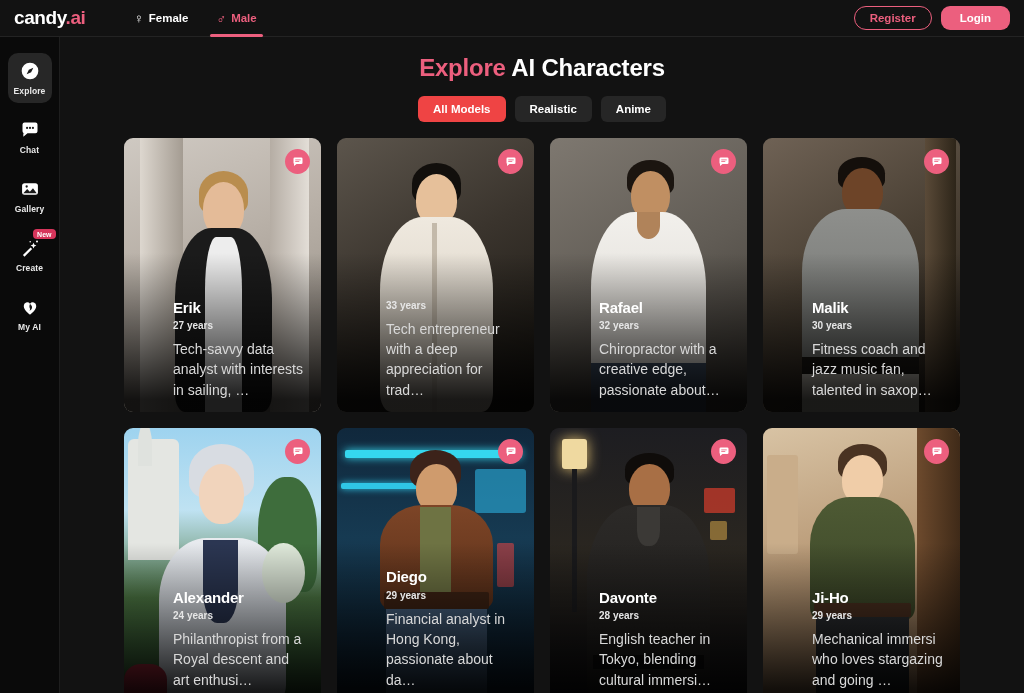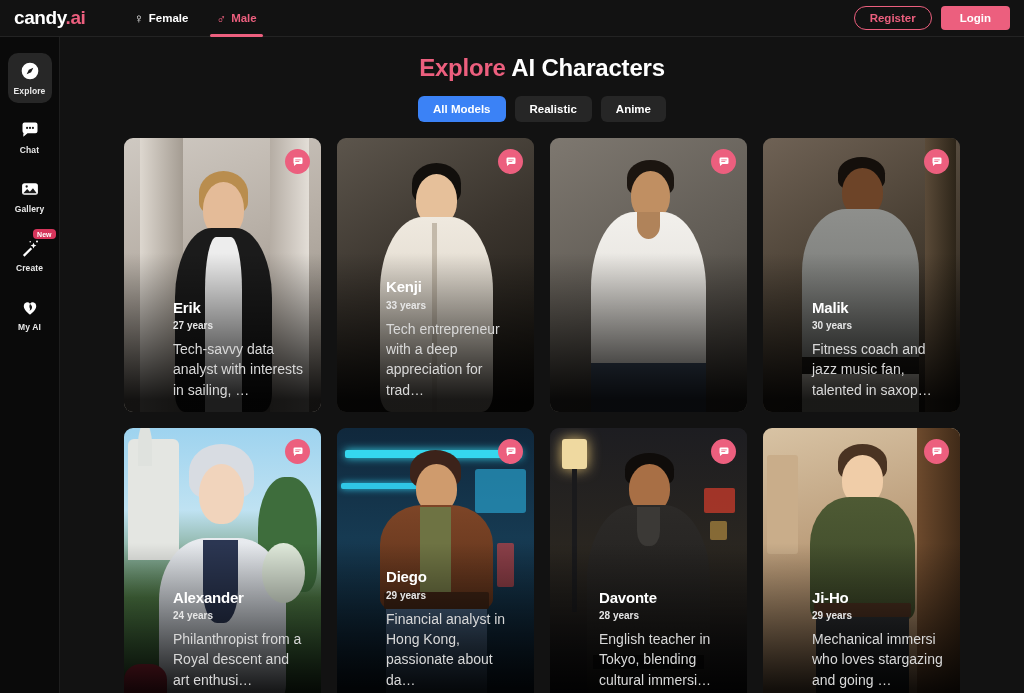--- a/index.html
+++ b/index.html
@@ -29,21 +29,21 @@
   }
   .navtab .gsym{ font-size:13px; line-height:1; }
   .topright{ margin-left:auto; display:flex; align-items:center; gap:9px; padding-right:14px; }
   .btn-register{
     border:1px solid #ec5f7e; color:#ec5f7e; background:transparent;
     font-size:11.5px; font-weight:bold; padding:5px 15px; border-radius:14px; cursor:pointer;
     font-family:inherit;
   }
   .btn-login{
     border:none; color:#ffffff; background:#ec5f7e;
-    font-size:11.5px; font-weight:bold; padding:6px 19px; border-radius:4px; cursor:pointer;
+    font-size:11.5px; font-weight:bold; padding:6px 19px; border-radius:9px; cursor:pointer;
     font-family:inherit;
   }
   
   .sidebar{
     position:absolute; top:37px; left:0; width:60px; height:656px;
     background:#0a0a0a; border-right:1px solid #1e1e1e;
     display:flex; flex-direction:column; align-items:center; padding-top:16px; gap:9px;
   }
   .side-item{
     width:44px; height:50px; border-radius:10px;
@@ -67,21 +67,21 @@
   .page-title{
     text-align:center; font-size:24px; font-weight:bold; color:#ffffff;
     margin-top:17px; letter-spacing:-0.2px;
   }
   .page-title .hl{ color:#ec5f7e; }
   .filters{ display:flex; justify-content:center; gap:9px; margin-top:14px; }
   .filter-pill{
     background:#262626; color:#ffffff; font-size:11.5px; font-weight:bold;
     padding:7px 15px; border-radius:6px; cursor:pointer; border:none; font-family:inherit;
   }
-  .filter-pill.active{ background:#3b82f6;text-align:center; }
+  .filter-pill.active{ background:#ef4444;text-align:center; }
   .grid{
     display:grid; grid-template-columns:repeat(4, 197px); gap:16px;
     justify-content:center; margin-top:16px;
   }
   .card{
     position:relative; width:197px; height:274px; border-radius:9px;
     overflow:hidden; cursor:pointer; background:#1b1b1b;
   }
   .card-art{ position:absolute; inset:0; }
   .card-shade{
@@ -240,21 +240,20 @@
       </div>
       <div class="card-shade"></div>
       <div class="chat-badge">
         <svg width="12" height="12" viewBox="0 0 24 24">
             <path d="M3 5.5A2.5 2.5 0 015.5 3h13A2.5 2.5 0 0121 5.5v8a2.5 2.5 0 01-2.5 2.5H9l-5 4.2V16H5.5A2.5 2.5 0 013 13.5z" fill="#fff"></path>
             <rect x="6.5" y="7" width="11" height="1.6" fill="#ec5f7e"></rect>
             <rect x="6.5" y="10.4" width="8" height="1.6" fill="#ec5f7e"></rect>
           </svg>
       </div>
       <div class="card-info">
-        <div class="card-name">Kenji</div>
         <div class="card-age">33 years</div>
         <div class="card-desc">Tech entrepreneur with a deep appreciation for trad…</div>
       </div>
     </div>
 
     <div class="card">
       <div class="card-art">
         <div class="sky" style="background:linear-gradient(150deg,#7e7870 0%,#615c55 50%,#3b3732 100%);"></div>
         <div class="fig hair" style="left:39%;top:8%;width:24%;height:13%;background:#1b1510;"></div>
         <div class="fig head" style="left:41%;top:12%;width:20%;height:18%;background:#c08f62;"></div>
@@ -262,20 +261,25 @@
         <div class="fig" style="left:44%;top:27%;width:12%;height:10%;background:#b0835a;border-radius:0 0 50% 50%;"></div>
         <div class="fig" style="left:21%;top:82%;width:58%;height:18%;background:#3f4e63;"></div>
       </div>
       <div class="card-shade"></div>
       <div class="chat-badge">
         <svg width="12" height="12" viewBox="0 0 24 24">
             <path d="M3 5.5A2.5 2.5 0 015.5 3h13A2.5 2.5 0 0121 5.5v8a2.5 2.5 0 01-2.5 2.5H9l-5 4.2V16H5.5A2.5 2.5 0 013 13.5z" fill="#fff"></path>
             <rect x="6.5" y="7" width="11" height="1.6" fill="#ec5f7e"></rect>
             <rect x="6.5" y="10.4" width="8" height="1.6" fill="#ec5f7e"></rect>
           </svg>
+      </div>
+      <div class="card-info">
+        <div class="card-name">Rafael</div>
+        <div class="card-age">32 years</div>
+        <div class="card-desc">Chiropractor with a creative edge, passionate about…</div>
       </div>
     </div>
 
     <div class="card">
       <div class="card-art">
         <div class="sky" style="background:linear-gradient(150deg,#6f6255 0%,#4a4034 45%,#221c15 100%);"></div>
         <div class="fig" style="right:2%;top:0;width:16%;height:100%;background:linear-gradient(90deg,#5a4a38,#2d2519);"></div>
         <div class="fig hair" style="left:38%;top:7%;width:24%;height:12%;background:#140f0b;"></div>
         <div class="fig head" style="left:40%;top:11%;width:21%;height:18%;background:#6d4428;"></div>
         <div class="fig torso" style="left:20%;top:26%;width:59%;height:60%;background:linear-gradient(180deg,#8e8f8c,#6e706d);"></div>

